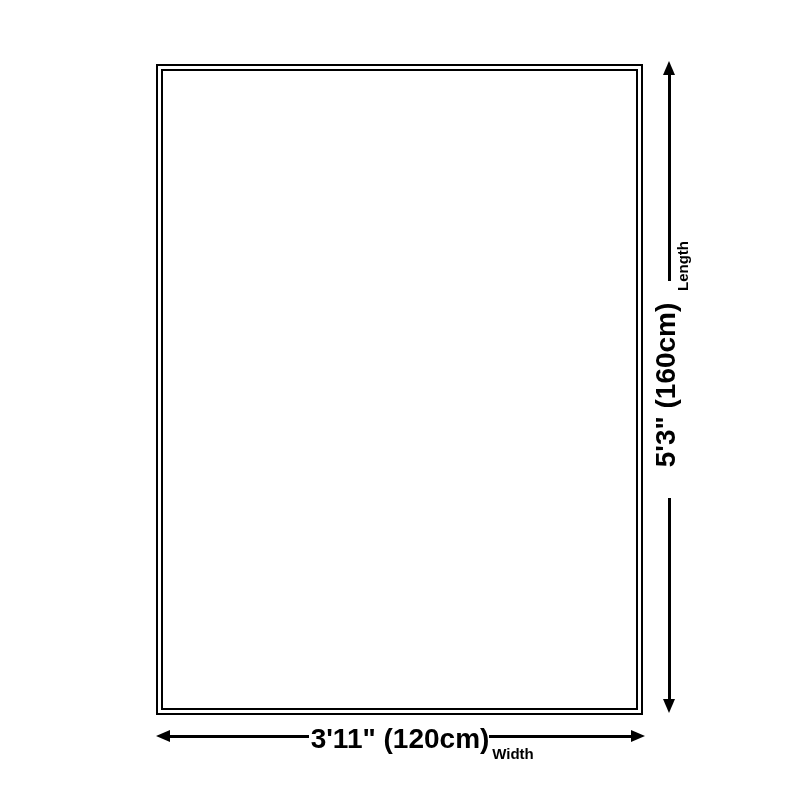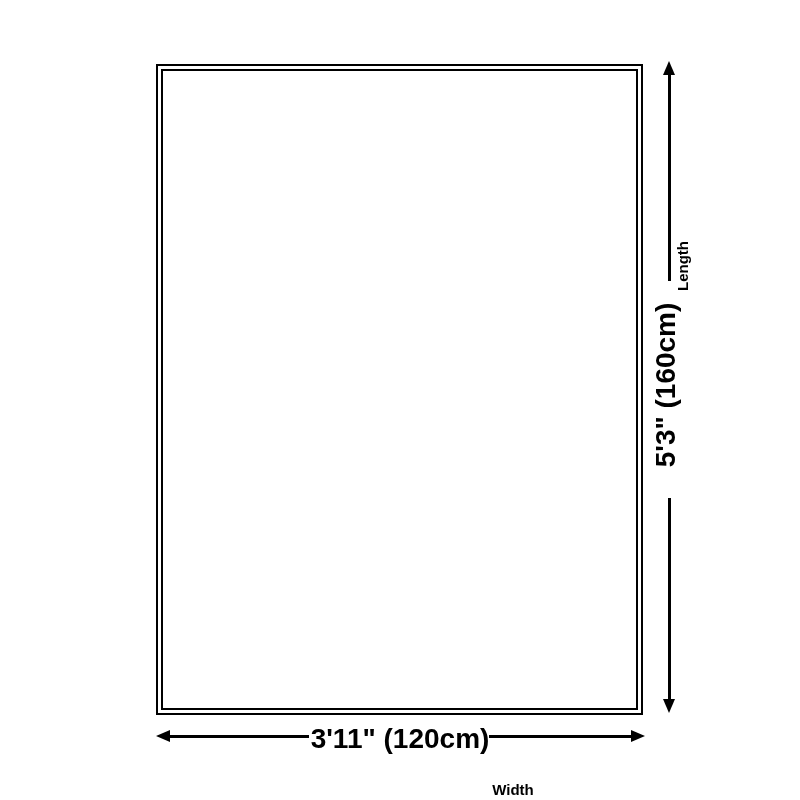--- a/index.html
+++ b/index.html
@@ -63,21 +63,21 @@
     position: absolute;
     color: var(--line);
     font-weight: 700;
     white-space: nowrap;
     line-height: 1;
   }
   .dim-value { font-size: 28px; }
   .dim-label { font-size: 15px; }
 
   .width-value  { left: 400px; top: 739px; transform: translate(-50%, -50%); }
-  .width-label  { left: 513px; top: 753px; transform: translate(-50%, -50%); margin-top: 36px; }
+  .width-label  { left: 513px; top: 753px; transform: translate(-50%, -50%); }
   .length-value { left: 666px; top: 385px; transform: translate(-50%, -50%) rotate(-90deg); }
   .length-label { left: 682px; top: 266px; transform: translate(-50%, -50%) rotate(-90deg); }
 </style>
 </head>
 <body>
 
 <div class="stage">
 
   <div class="rug">
     <div class="rug-inner"></div>

